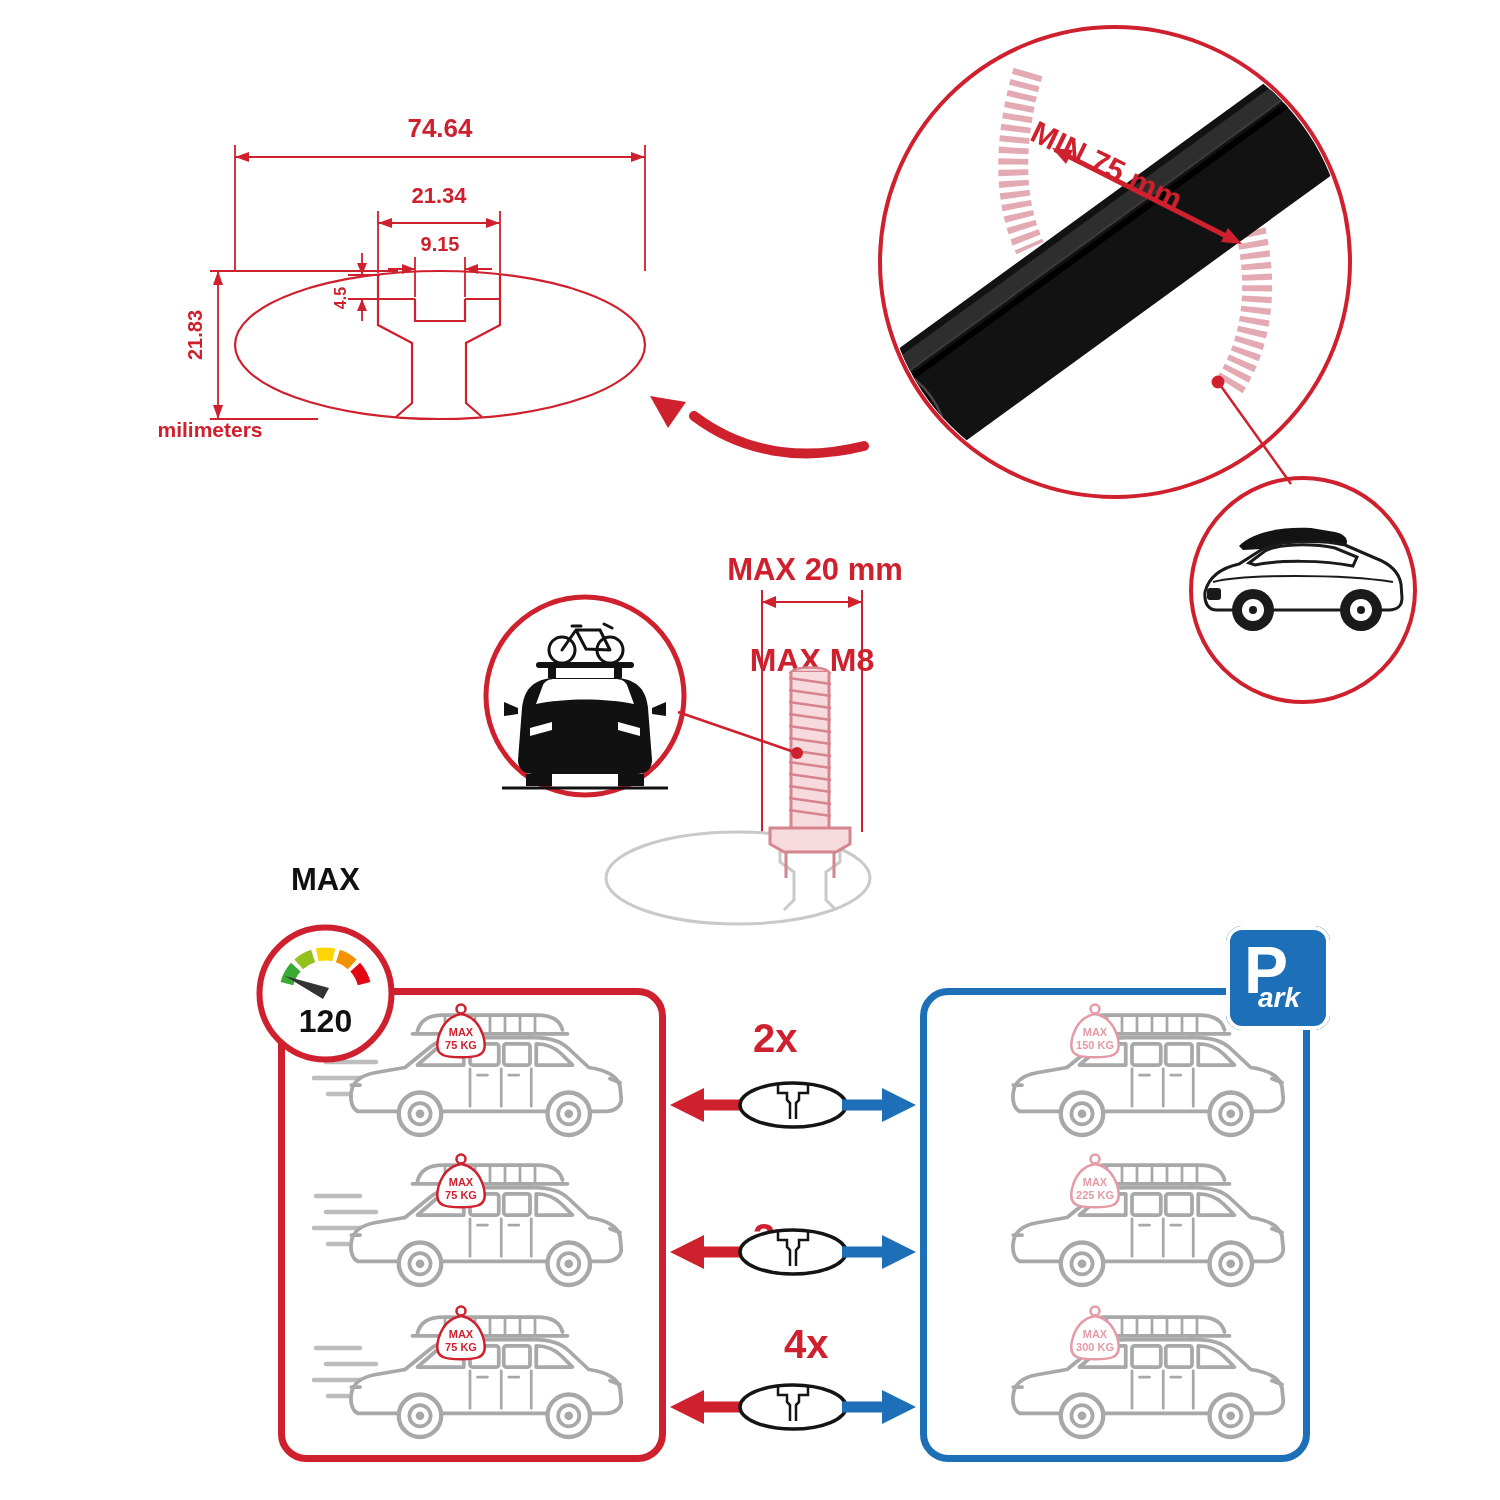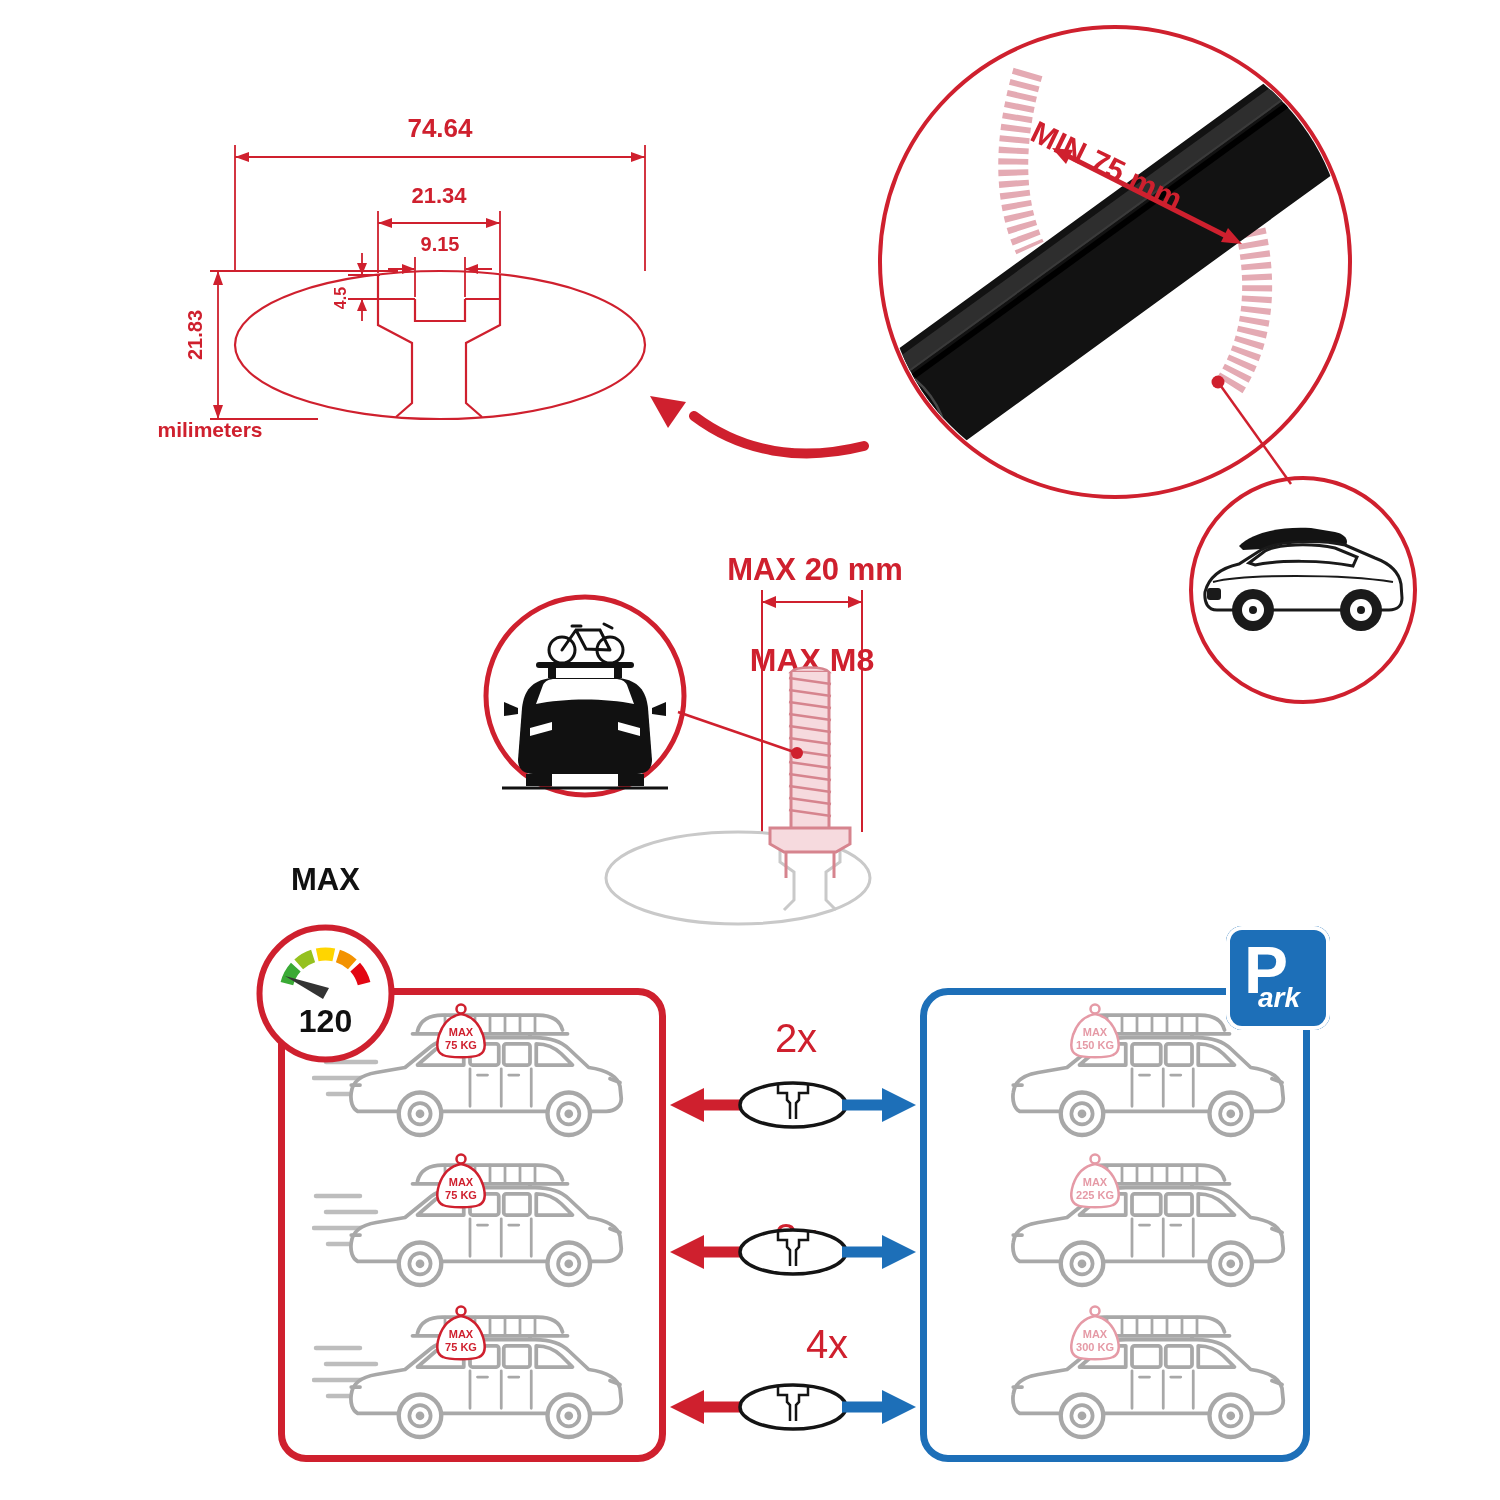--- a/index.html
+++ b/index.html
@@ -10,21 +10,21 @@
   .lbl { position:absolute; font-weight:bold; color:#cf202e; line-height:1; }
   .blk { color:#111111; }
   .ctr { text-align:center; }
   .panel { position:absolute; background:#ffffff; border-radius:28px; }
   .panel-red  { border:7px solid #cf202e; }
   .panel-blue { border:7px solid #1d6fb8; }
   .car { position:absolute; width:300px; height:138px; }
   .tag { position:absolute; }
   .tagtxt { font-family:"Liberation Sans", sans-serif; font-weight:bold; font-size:11px; text-anchor:middle; }
   .dimtxt { font-family:"Liberation Sans", sans-serif; font-weight:bold; fill:#cf202e; text-anchor:middle; }
-  .mult { position:absolute; width:86px; text-align:center; font-weight:normal; font-size:40px; color:#cf202e; }
+  .mult { position:absolute; width:86px; font-weight:bold; font-size:40px; color:#cf202e; }
   #park-sign { position:absolute; left:1226px; top:926px; width:104px; height:104px;
     background:#1d6fb8; border-radius:16px; box-shadow: inset 0 0 0 4px #ffffff, inset 0 0 0 8px #1d6fb8; z-index:4; }
   #park-sign .p   { position:absolute; left:18px; top:6px;  font-weight:bold; font-size:66px; color:#ffffff; }
   #park-sign .ark { position:absolute; left:32px; top:56px; font-weight:bold; font-size:28px; color:#ffffff;font-style:italic; }
 </style>
 </head>
 <body>
 
 <svg width="0" height="0" style="position:absolute" aria-hidden="true">
   <defs>

